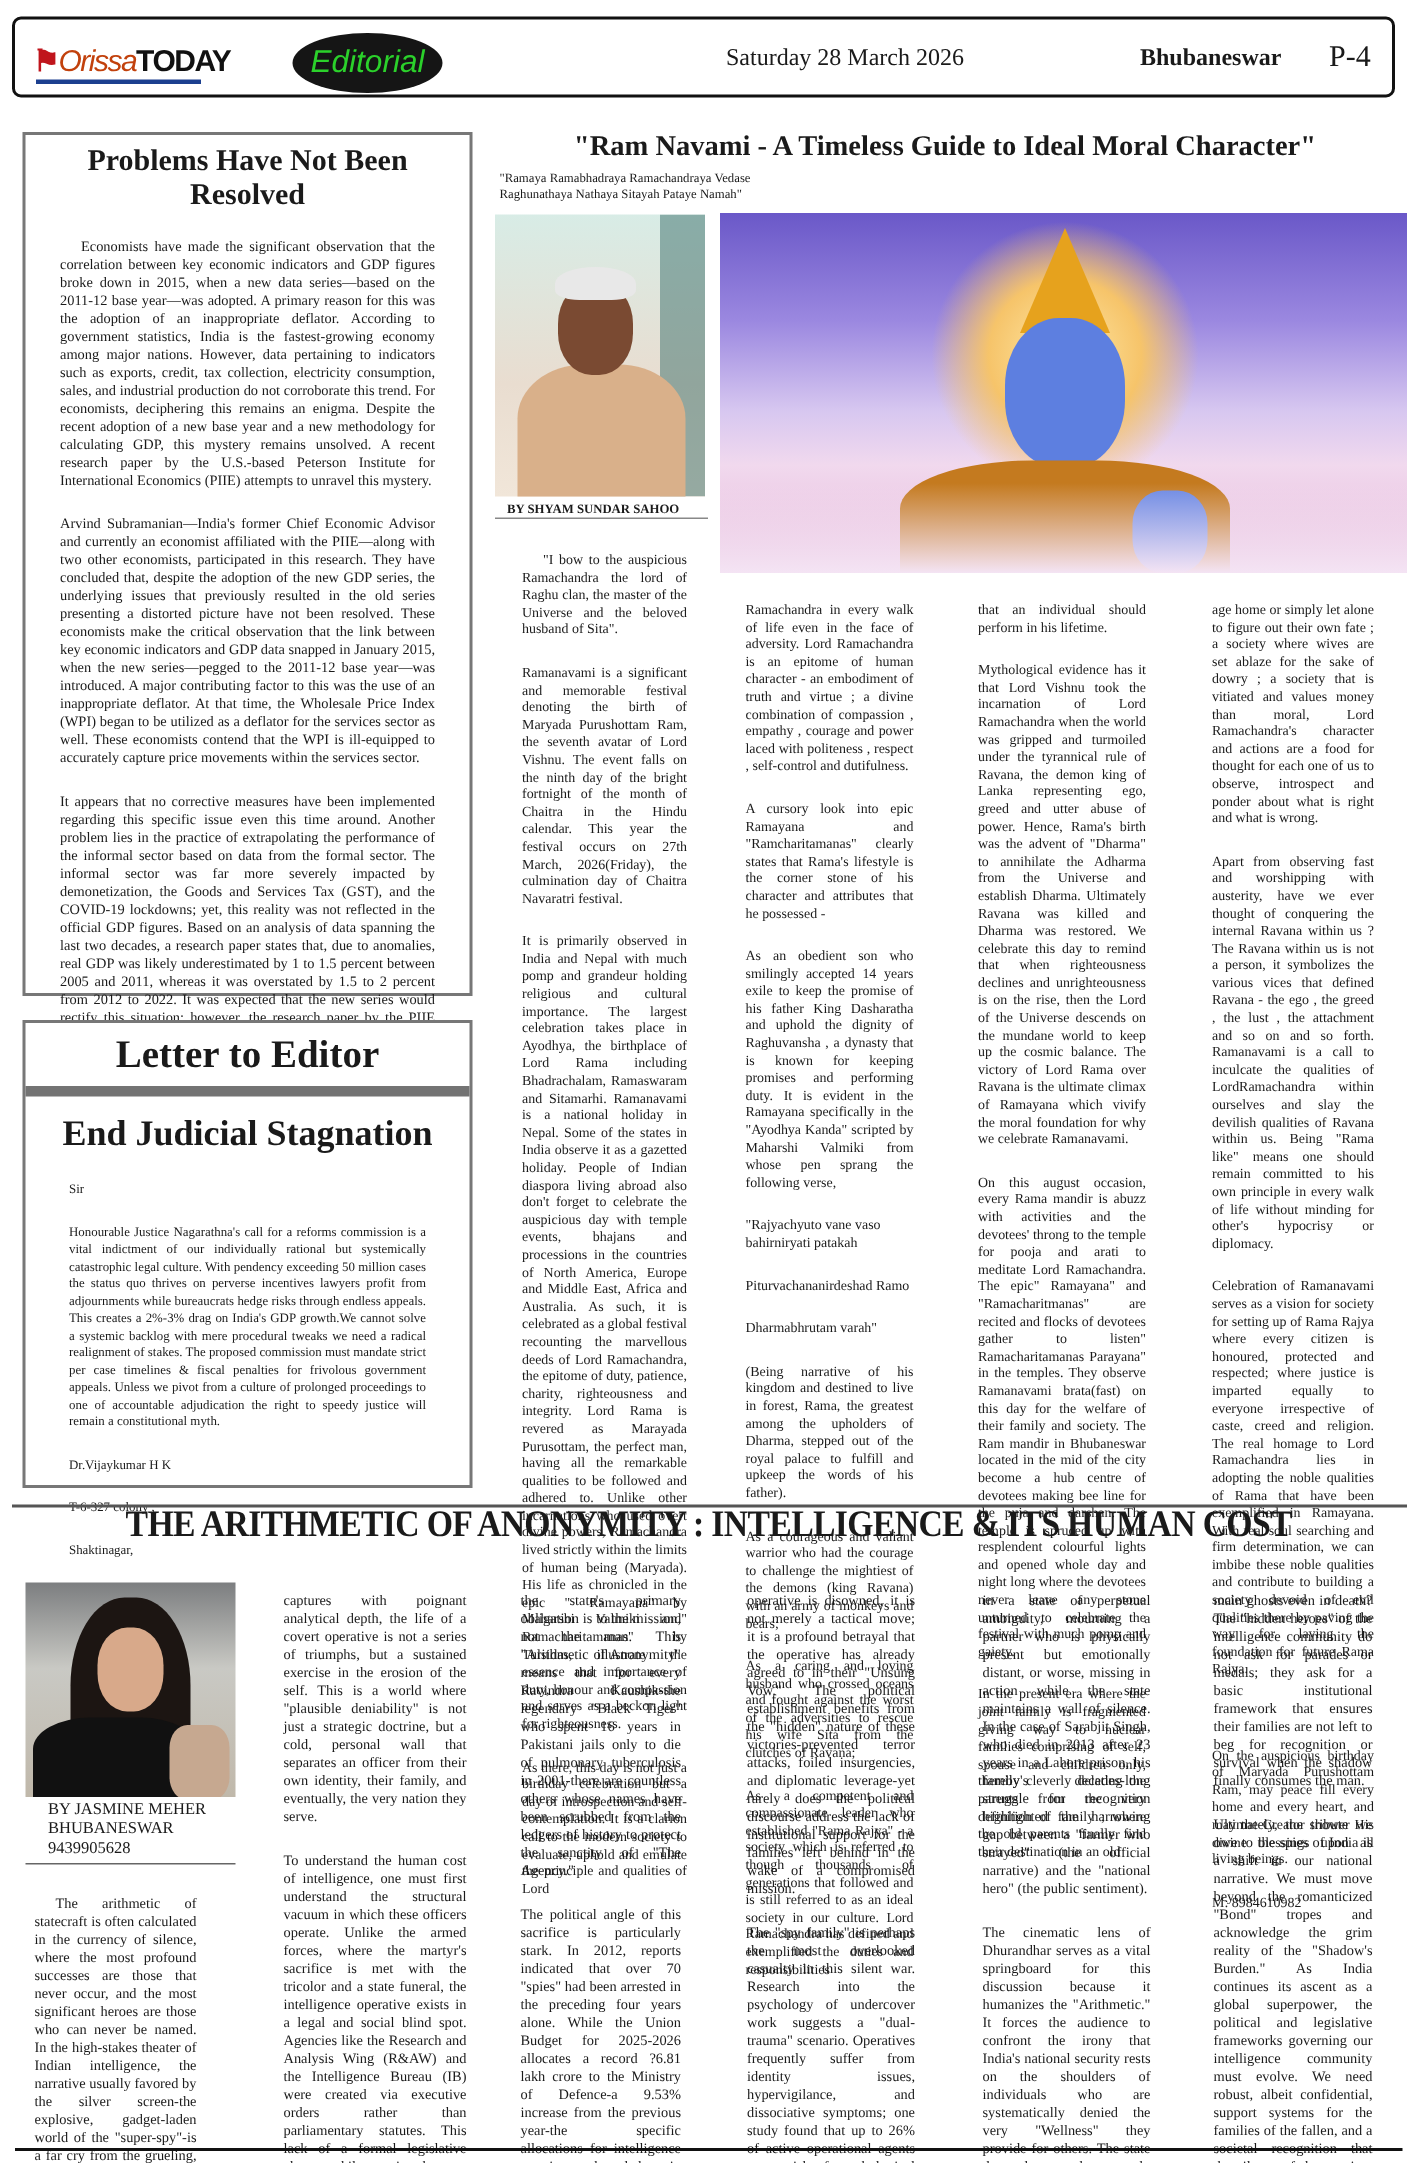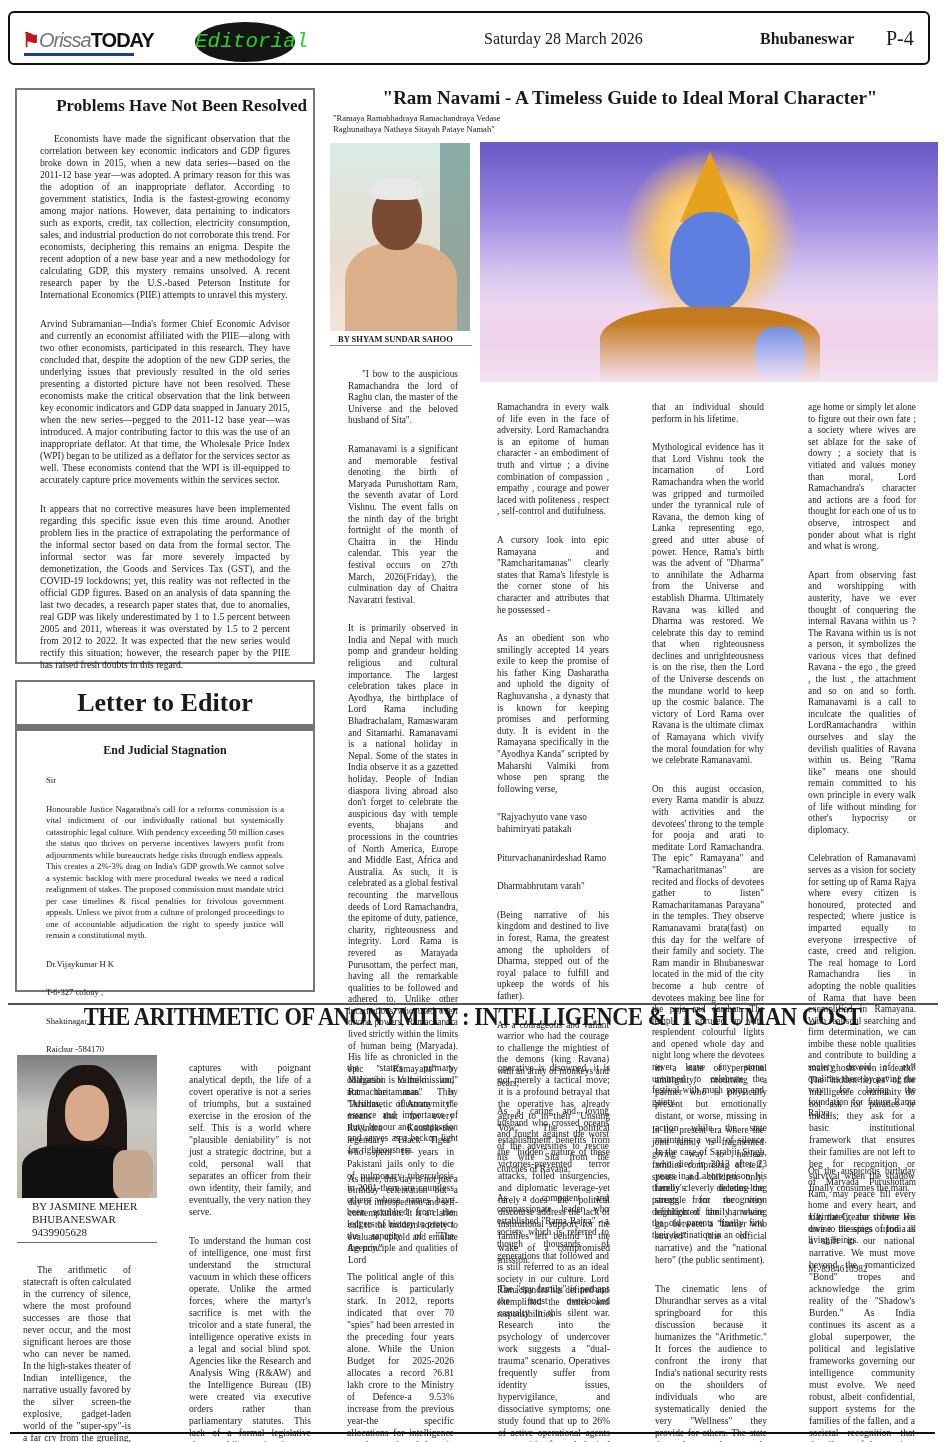--- a/index.html
+++ b/index.html
@@ -1,33 +1,33 @@
 <!DOCTYPE html>
 <html><head>
 <meta charset="utf-8">
 <style>
 *{box-sizing:border-box;margin:0;padding:0}
 body{width:945px;height:1442px;background:#fff;font-family:"Liberation Serif",serif;color:#1a1a1a;position:relative;overflow:hidden}
 .masthead{position:absolute;left:8px;top:11px;width:922px;height:54px;border:2px solid #111;border-radius:6px;background:#fff}
 .logo{position:absolute;left:12px;top:15px;font-family:"Liberation Sans",sans-serif;font-size:20px;font-weight:bold;letter-spacing:-1px}
-.logo .o{color:#737373;font-style:italic;font-weight:normal}
+.logo .o{color:#c2410c;font-style:italic;font-weight:normal}
 .logo .t{color:#111}
 .logo .rd{color:#c0151c}
 .logo-bar{position:absolute;left:14px;top:40px;width:110px;height:3px;background:#1c3f8f}
-.editorial-badge{position:absolute;left:185px;top:9px;width:100px;height:40px;border-radius:50%;background:#151515;color:#2bd12b;font-style:italic;font-size:21px;text-align:center;line-height:40px;font-family:Liberation Mono, monospace}
+.editorial-badge{position:absolute;left:185px;top:9px;width:100px;height:40px;border-radius:50%;background:#151515;color:#2bd12b;font-style:italic;font-size:21px;text-align:center;line-height:40px;font-family:Liberation Sans, sans-serif}
 .date{position:absolute;left:474px;top:17px;font-size:16px;font-weight:normal}
 .city{position:absolute;left:750px;top:17px;font-size:16px;font-weight:bold}
 .page{position:absolute;left:876px;top:14px;font-size:20px}
 .box{position:absolute;border:2px solid #777;background:#fff}
 .txt{font-size:9.6px;line-height:12px;text-align:justify;hyphens:auto}
 .txt p{margin:17px}
 .txt p.ind{text-indent:14px}
-h1.ed{font-size:17px;font-weight:bold;text-align:right;margin:6px 0 2px}
+h1.ed{font-size:20px;font-weight:bold;text-align:center;margin:6px 0 2px}
 .lte-title{font-size:26px;font-weight:bold;text-align:center;padding:6px 0;border-bottom:7px solid #737373}
-.lte-sub{font-size:12px;font-weight:bold;text-align:center;margin:12px 0 2px}
+.lte-sub{font-size:24px;font-weight:bold;text-align:center;margin:12px 0 2px}
 .ram-title{position:absolute;left:330px;top:87px;width:600px;text-align:center;font-size:19px;font-weight:bold}
 .ram-verse{position:absolute;left:333px;top:113px;font-size:8.5px;line-height:11px}
 .portrait{position:absolute;left:330px;top:143px;width:140px;height:188px;background:linear-gradient(#d8ece6,#e9ddd0 60%,#f1e6d9);overflow:hidden}
 .portrait .head{position:absolute;left:42px;top:45px;width:50px;height:62px;background:#7a4a32;border-radius:45%;}
 .portrait .hair{position:absolute;left:40px;top:35px;width:54px;height:22px;background:#e8e8e8;border-radius:50% 50% 30% 30%}
 .portrait .shirt{position:absolute;left:15px;top:100px;width:112px;height:90px;background:#d9b08a;border-radius:40% 40% 0 0}
 .portrait .bg1{position:absolute;right:0;top:0;width:30px;height:188px;background:#3a6e6a;opacity:.5}
 .byline1{position:absolute;left:338px;top:334px;font-size:8.5px;font-weight:bold}
 .ram-rule{position:absolute;left:330px;top:345px;width:142px;height:1px;background:#888}
 .ram-img{position:absolute;left:480px;top:142px;width:458px;height:240px;background:linear-gradient(180deg,#6a58c8 0%,#9b88e0 30%,#d7c7f0 55%,#f1d9ee 70%,#e6b7d8 100%);overflow:hidden}

